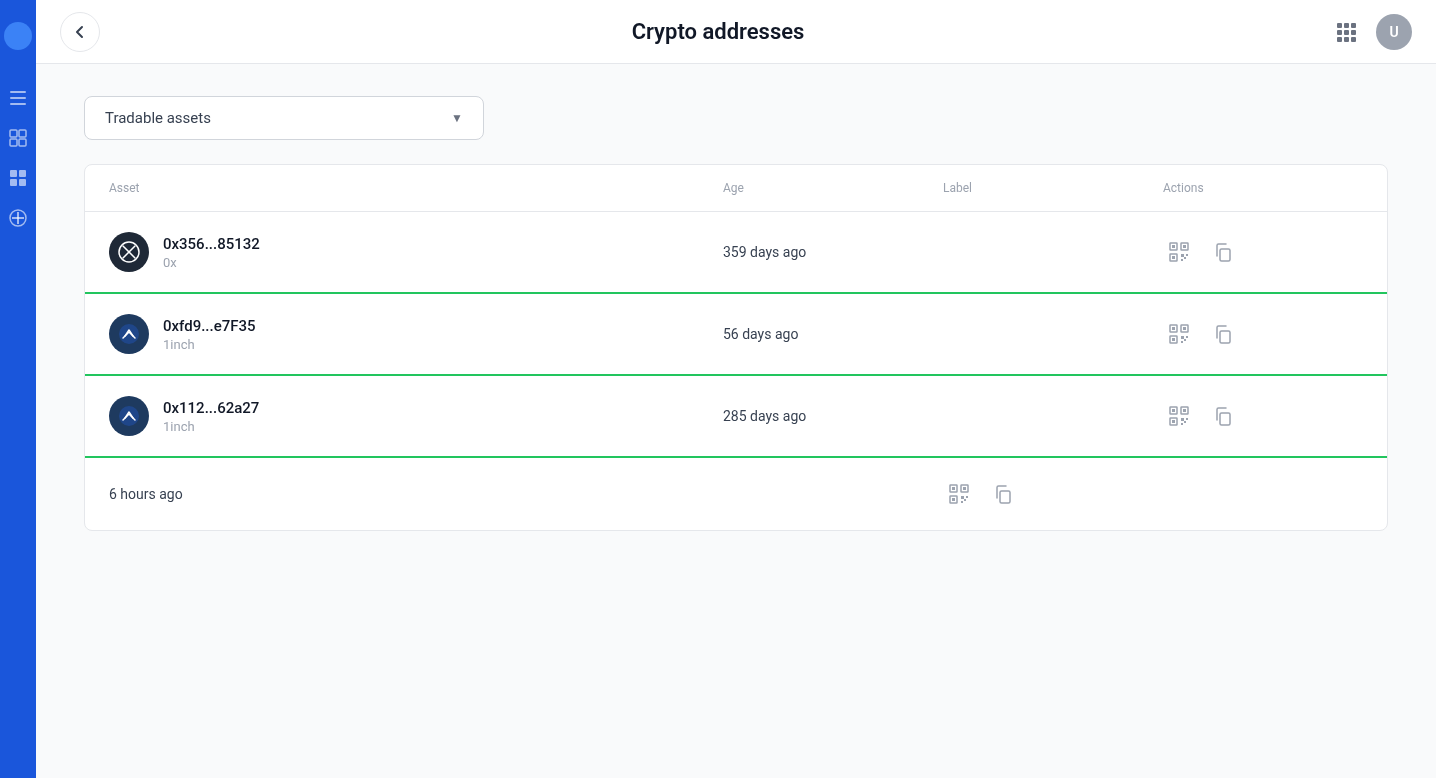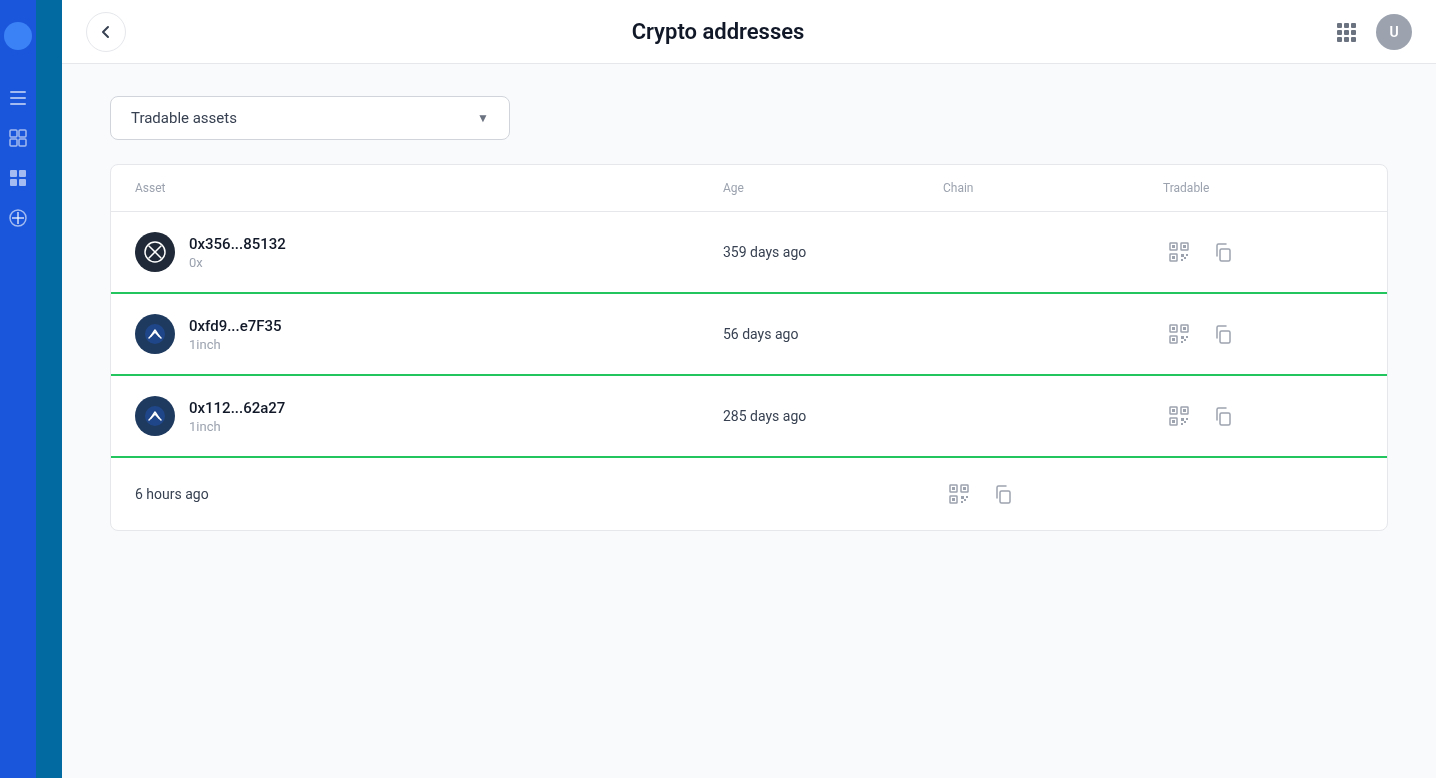--- a/index.html
+++ b/index.html
@@ -56,24 +56,23 @@
       color: rgba(255,255,255,0.7);
       cursor: pointer;
       border-radius: 4px;
     }
 
     
     .main-wrapper {
       flex: 1;
       display: flex;
       flex-direction: column;
-      background: #0369a1;
+      background: #d946ef;
       height: 778px;
       overflow: hidden;
-      padding-left: 26px;
     }
 
     
     .header {
       display: flex;
       align-items: center;
       justify-content: space-between;
       padding: 0 24px;
       height: 64px;
       border-bottom: 1px solid #e5e7eb;
@@ -358,22 +357,22 @@
         <span>Tradable assets</span>
         <span class="dropdown-arrow">▼</span>
       </div>
     </div>
 
     <div class="table-container">
 
       <div class="table-header">
         <div class="table-header-cell">Asset</div>
         <div class="table-header-cell">Age</div>
-        <div class="table-header-cell">Chain</div>
-        <div class="table-header-cell">Tradable</div>
+        <div class="table-header-cell">Label</div>
+        <div class="table-header-cell">Actions</div>
       </div>
 
       <div class="table-row">
         <div class="asset-cell">
           <div class="asset-icon asset-icon-dark">
             <svg width="24" height="24" viewBox="0 0 24 24" fill="none" xmlns="http://www.w3.org/2000/svg">
               <circle cx="12" cy="12" r="10" stroke="white" stroke-width="1.5"></circle>
               <line x1="6" y1="6" x2="18" y2="18" stroke="white" stroke-width="1.5" stroke-linecap="round"></line>
               <line x1="18" y1="6" x2="6" y2="18" stroke="white" stroke-width="1.5" stroke-linecap="round"></line>
             </svg>

